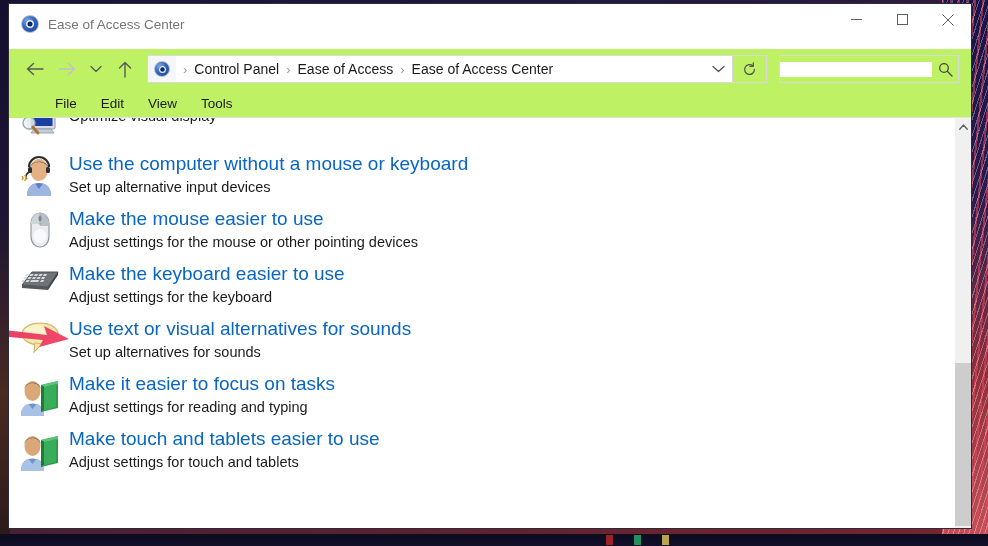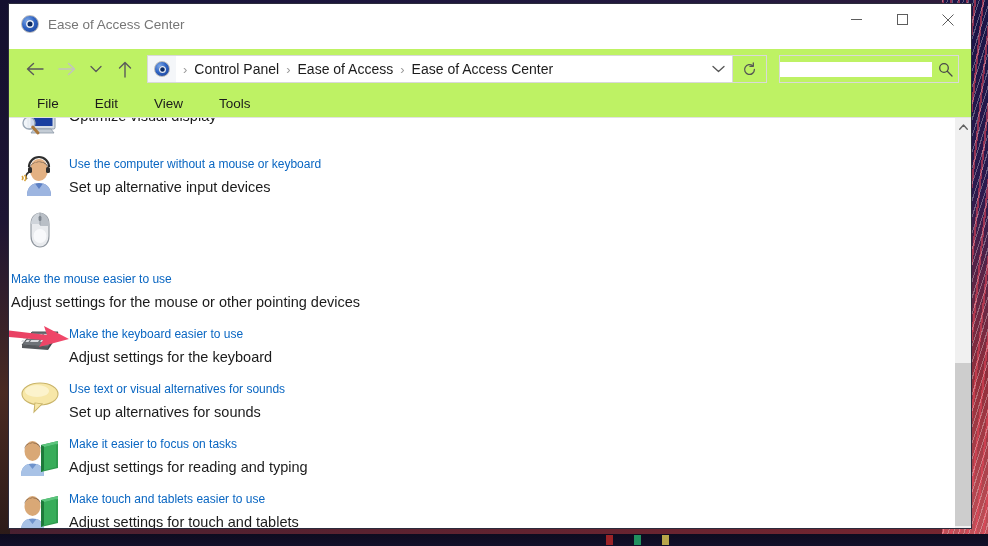--- a/index.html
+++ b/index.html
@@ -227,23 +227,24 @@
     color: #4a4a4a;
     flex: 0 0 26px;
   }
 
   
   .menubar {
     height: 28px;
     flex: 0 0 28px;
     display: flex;
     align-items: center;
-    padding-left: 18px;
-    gap: 16px;
+    padding-left: 12px;
+    gap: 4px;
     border-bottom: 1px solid #e2e2e2;
+    margin-left: 24px;
   }
   .menu-item {
     font-size: 13.5px;
     color: #1b1b1b;
     padding: 2px 10px;
   }
 
   
   .wbody {
     flex: 1 1 auto;
@@ -297,21 +298,21 @@
     justify-content: center;
     padding-top: 2px;
   }
   .entry-text {
     flex: 1 1 auto;
     min-width: 0;
     padding-top: 0;
   }
   .entry-link {
     display: block;
-    font-size: 12px;
+    font-size: 19px;
     color: #0966c2;
     line-height: 22px;
     white-space: nowrap;
     cursor: pointer;
   }
   .entry-desc {
     display: block;
     font-size: 14.5px;
     color: #1b1b1b;
     line-height: 24px;
@@ -494,21 +495,21 @@
               <path d="M9 17 C6 19 5 22 7 24" stroke="#2e2e2e" stroke-width="1.6" fill="none"></path>
               <path d="M2 25 q2 -2 0 -4 M4.5 26 q3 -3 0 -6" stroke="#d8a33a" stroke-width="1.6" fill="none"></path>
             </svg>
           </div>
           <div class="entry-text">
             <span class="entry-link">Use the computer without a mouse or keyboard</span>
             <span class="entry-desc">Set up alternative input devices</span>
           </div>
         </div>
 
-        <div class="entry" style="position:relative;flex-direction:column;">
+        <div class="entry" style="position:relative;">
           <div class="entry-icon" style="position:relative;">
             <svg width="42" height="40" viewBox="0 0 42 40">
               <path d="M12 14 C12 6 18 3 21 3 C24 3 30 6 30 14 V26 C30 33 26 37 21 37 C16 37 12 33 12 26 Z" fill="#e9ebee" stroke="#8f969e" stroke-width="1.1"></path>
               <path d="M12 14 C12 6 18 3 21 3 V14 Z" fill="#cfd4da"></path>
               <path d="M21 3 C24 3 30 6 30 14 V16 H21 Z" fill="#b9bfc6"></path>
               <ellipse cx="21" cy="26" rx="6.5" ry="7" fill="#fafbfc" fill-opacity="0.9"></ellipse>
               <path d="M21 3 V15" stroke="#9aa1a9" stroke-width="1"></path>
               <rect x="19.6" y="6" width="2.8" height="5" rx="1.3" fill="#7d858e"></rect>
             </svg>
 

